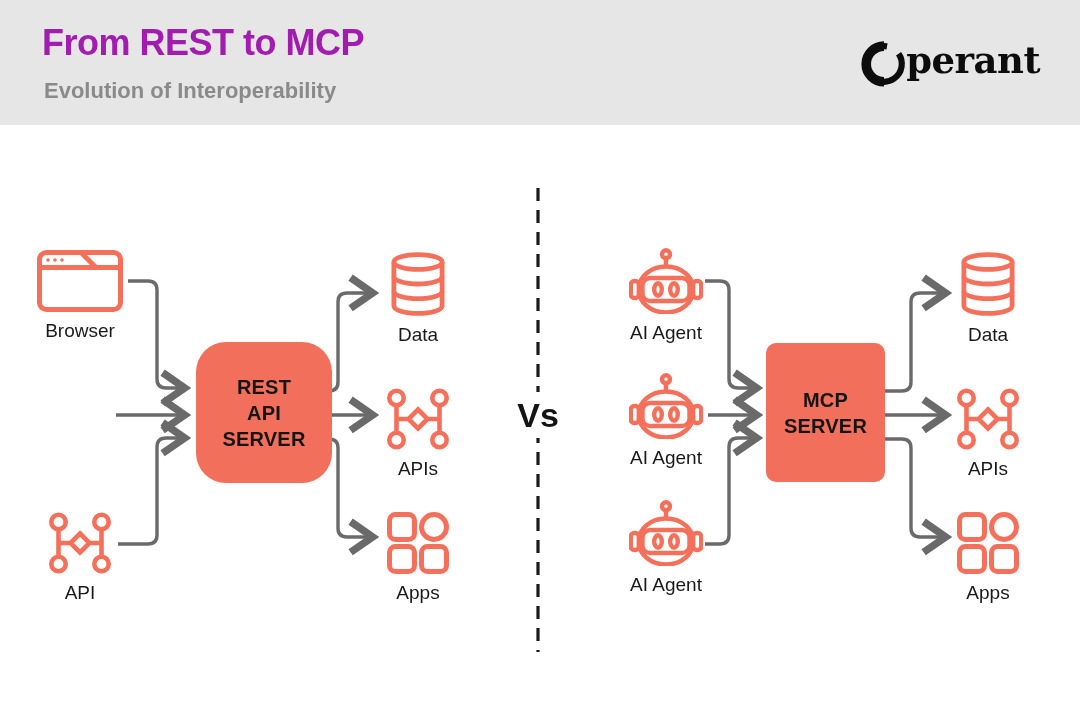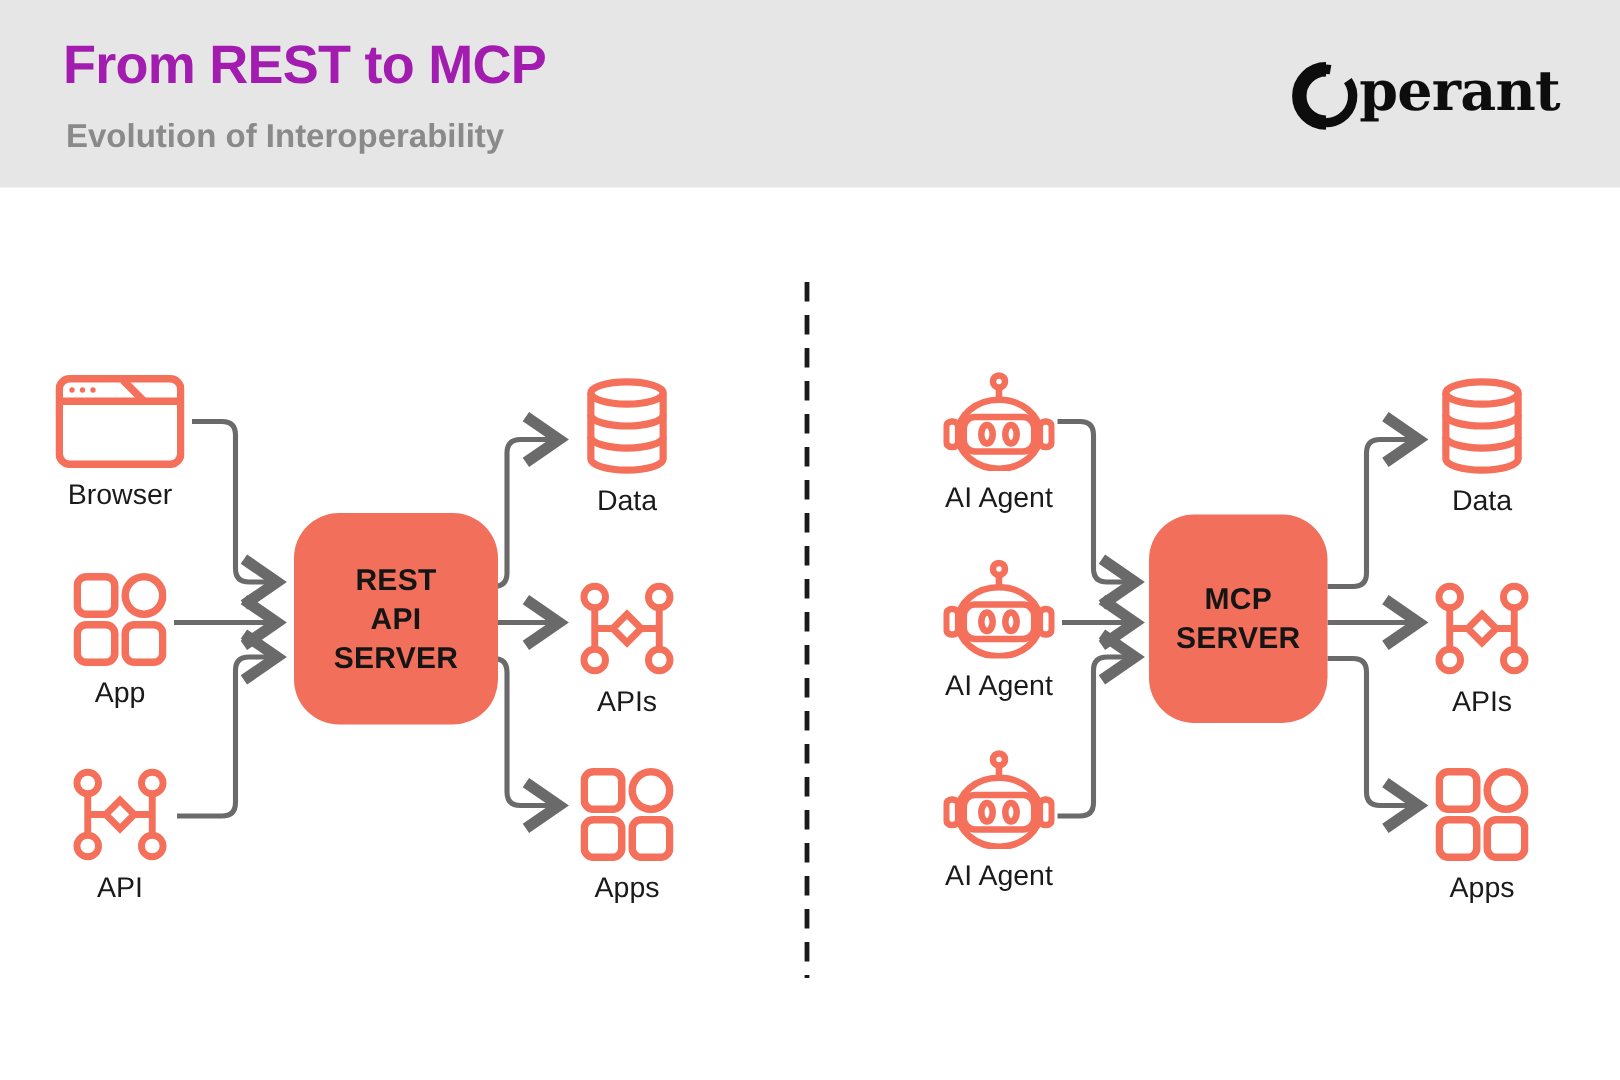--- a/index.html
+++ b/index.html
@@ -71,48 +71,38 @@
       <path d="M708 415 L755 415" marker-end="url(#ah)"></path>
       <path d="M705 544 L720 544 Q729 544 729 535 L729 447 Q729 438 738 438 L755 438" marker-end="url(#ah)"></path>
 
       <path d="M885 391 L902 391 Q911 391 911 382 L911 302 Q911 293 920 293 L944 293" marker-end="url(#ah)"></path>
       <path d="M885 415 L944 415" marker-end="url(#ah)"></path>
       <path d="M885 439 L902 439 Q911 439 911 448 L911 528 Q911 537 920 537 L944 537" marker-end="url(#ah)"></path>
     </g>
     <line x1="538" y1="188" x2="538" y2="652" stroke="#1A1A1A" stroke-width="3.2" stroke-dasharray="13 9"></line>
   </svg>
 
+  <div class="vs">Vs</div>
 
   <div class="node" style="left:37px; top:250px; width:86px;">
     <span class="icon">
       <svg width="86" height="62" viewBox="0 0 86 62" fill="none" stroke="#F4705B" stroke-width="5">
         <rect x="2.5" y="2.5" width="81" height="57" rx="7"></rect>
         <path d="M2.5 17.5 H83.5"></path>
         <path d="M45 3.5 L58.5 17"></path>
         <g fill="#F4705B" stroke="none">
           <circle cx="11" cy="10" r="1.8"></circle>
             <circle cx="18" cy="10" r="1.8"></circle>
             <circle cx="25" cy="10" r="1.8"></circle>
         </g>
       </svg>
     </span>
     <span class="node-label">Browser</span>
   </div>
 
-  <div class="node" style="left:49px; top:382px; width:62px;">
-    <span class="icon">
-      <svg width="62" height="62" viewBox="0 0 62 62" fill="none" stroke="#F4705B" stroke-width="5">
-        <rect x="2.5" y="2.5" width="25" height="25" rx="6"></rect>
-        <rect x="2.5" y="34.5" width="25" height="25" rx="6"></rect>
-        <rect x="34.5" y="34.5" width="25" height="25" rx="6"></rect>
-        <circle cx="47" cy="15" r="12.5"></circle>
-      </svg>
-    </span>
-    <span class="node-label">App</span>
-  </div>
 
   <div class="node" style="left:47px; top:512px; width:66px;">
     <span class="icon">
       <svg width="66" height="62" viewBox="0 0 66 62" fill="none" stroke="#F4705B" stroke-width="4.6">
         <circle cx="11.5" cy="10" r="7.2"></circle>
           <circle cx="54.5" cy="10" r="7.2"></circle>
         <circle cx="11.5" cy="52" r="7.2"></circle>
           <circle cx="54.5" cy="52" r="7.2"></circle>
         <path d="M11.5 17.2 V44.8 M54.5 17.2 V44.8"></path>
         <path d="M11.5 31 H22.5 M43.5 31 H54.5"></path>
@@ -209,21 +199,21 @@
         <rect x="1.8" y="33" width="8" height="17" rx="3.5" fill="#fff"></rect>
         <rect x="64.2" y="33" width="8" height="17" rx="3.5" fill="#fff"></rect>
         <rect x="13.5" y="30" width="47" height="23" rx="7.5" fill="#fff"></rect>
         <ellipse cx="29" cy="41.5" rx="3.8" ry="6.2"></ellipse>
         <ellipse cx="45" cy="41.5" rx="3.8" ry="6.2"></ellipse>
       </svg>
     </span>
     <span class="node-label">AI Agent</span>
   </div>
 
-  <div class="server" style="left:766px; top:343px; width:119px; height:139px;">
+  <div class="server" style="left:766px; top:343px; width:119px; height:139px;border-radius:10px;">
     <span>MCP</span>
     <span>SERVER</span>
   </div>
 
   <div class="node" style="left:961px; top:252px; width:54px;">
     <span class="icon">
       <svg width="54" height="64" viewBox="0 0 54 64" fill="none" stroke="#F4705B" stroke-width="4.8">
         <ellipse cx="27" cy="10" rx="24.1" ry="7.4"></ellipse>
         <path d="M2.9 10 V54 M51.1 10 V54"></path>
         <path d="M2.9 54 A24.1 7.4 0 0 0 51.1 54"></path>

